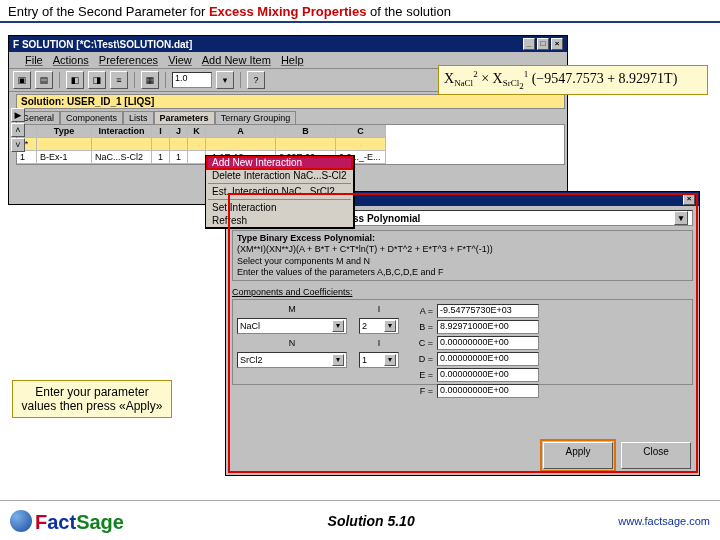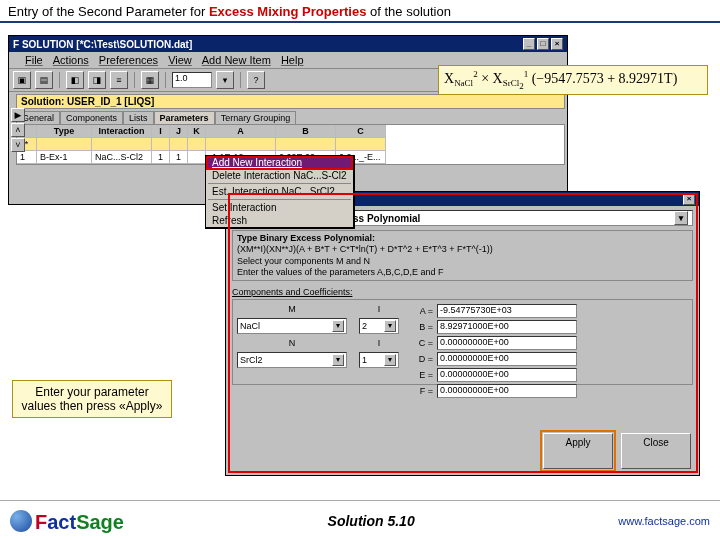--- a/index.html
+++ b/index.html
@@ -119,21 +119,21 @@
     background:#d4d0c8;
     border:1px solid #000;
     border-right:2px solid #000; border-bottom:2px solid #000;
     font-size:10px;
     z-index:3;
   }
   .ctxmenu div {
     padding:1px 6px;
   }
   .ctxmenu .sel {
-    background:#701a75; color:#fff;text-decoration:underline;
+    background:#be185d; color:#fff;
   }
   .ctxmenu hr { margin:1px 2px; border:none; border-top:1px solid #888;}
 
   
   .dialog {
     position:absolute;
     left:225px; top:191px;
     width:475px; height:285px;
     background:#c0c0c0;
     border:1px solid #000;
@@ -168,27 +168,27 @@
   .cf-field {
     width:110px; height:16px; background:#fff; border:1px inset #888;
     display:flex; align-items:center; justify-content:space-between; padding:0 2px;
     font-size:9px;
   }
   .cf-mini { width:40px;}
   .cf-dd{ width:12px;height:12px;background:#c0c0c0;border:1px solid #fff;border-right-color:#555;border-bottom-color:#555;text-align:center;line-height:10px;font-size:8px;}
   .valcol { display:flex; flex-direction:column; gap:2px;}
   .valrow { display:flex; align-items:center; gap:4px;}
   .valrow .vlbl{ width:20px; text-align:right; font-size:9px;}
-  .valrow .vfield{ width:140px; height:14px; background:#fff; border:1px inset #888; padding:0 2px; font-size:9px;}
+  .valrow .vfield{ width:102px; height:14px; background:#fff; border:1px inset #888; padding:0 2px; font-size:9px;}
   .dlgbtns {
     position:absolute; right:8px; bottom:6px;
     display:flex; gap:8px;
   }
   .dlgbtn {
-    width:70px; height:36px; background:#c0c0c0;
+    width:70px; height:27px; background:#c0c0c0;
     border:1px solid #fff; border-right-color:#555; border-bottom-color:#555;
     text-align:center; line-height:18px; font-size:10px;
   }
   .apply-hi { outline:2px solid #e07000; outline-offset:1px;}
 
   
   .formula-callout {
     position:absolute;
     left:438px; top:65px;
     width:270px;

